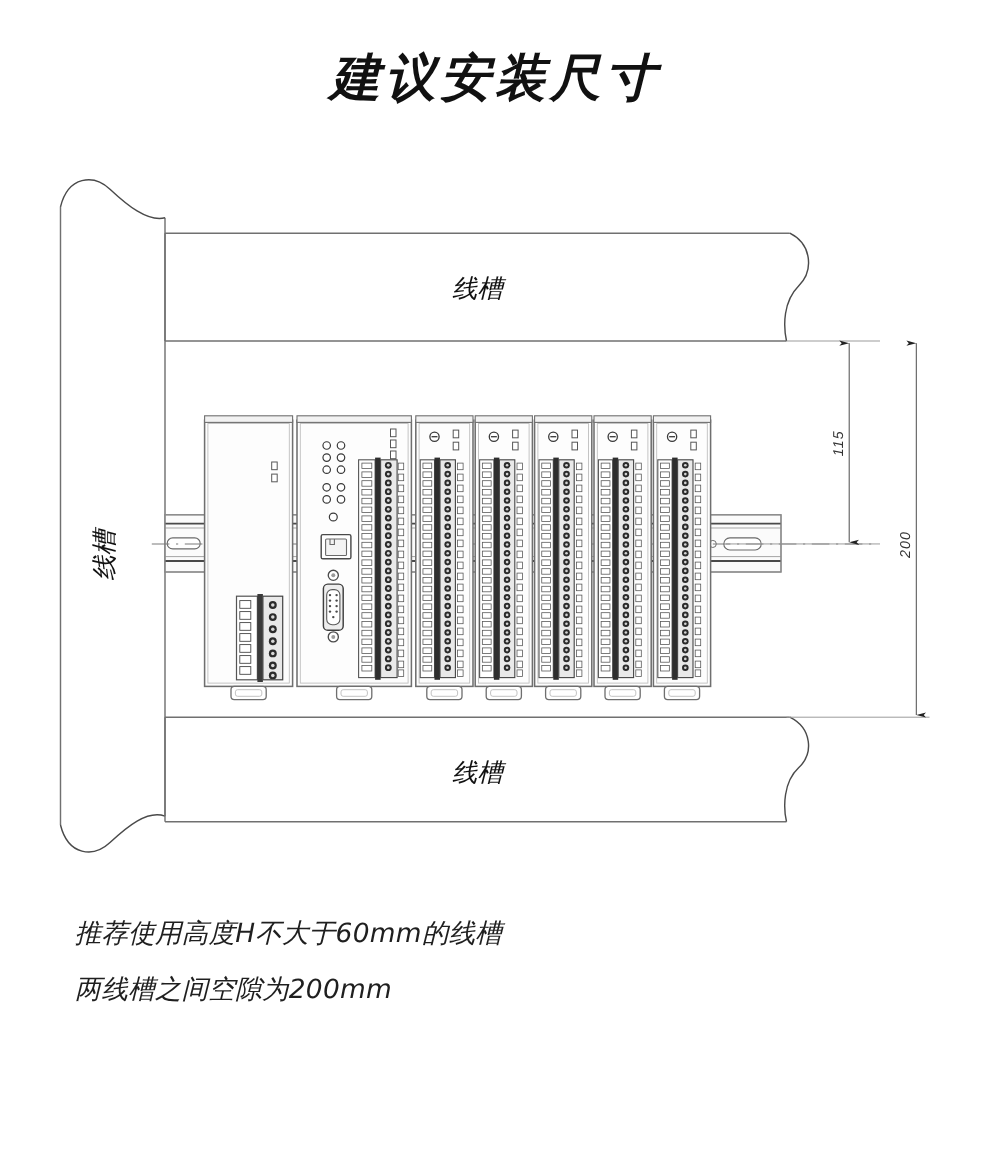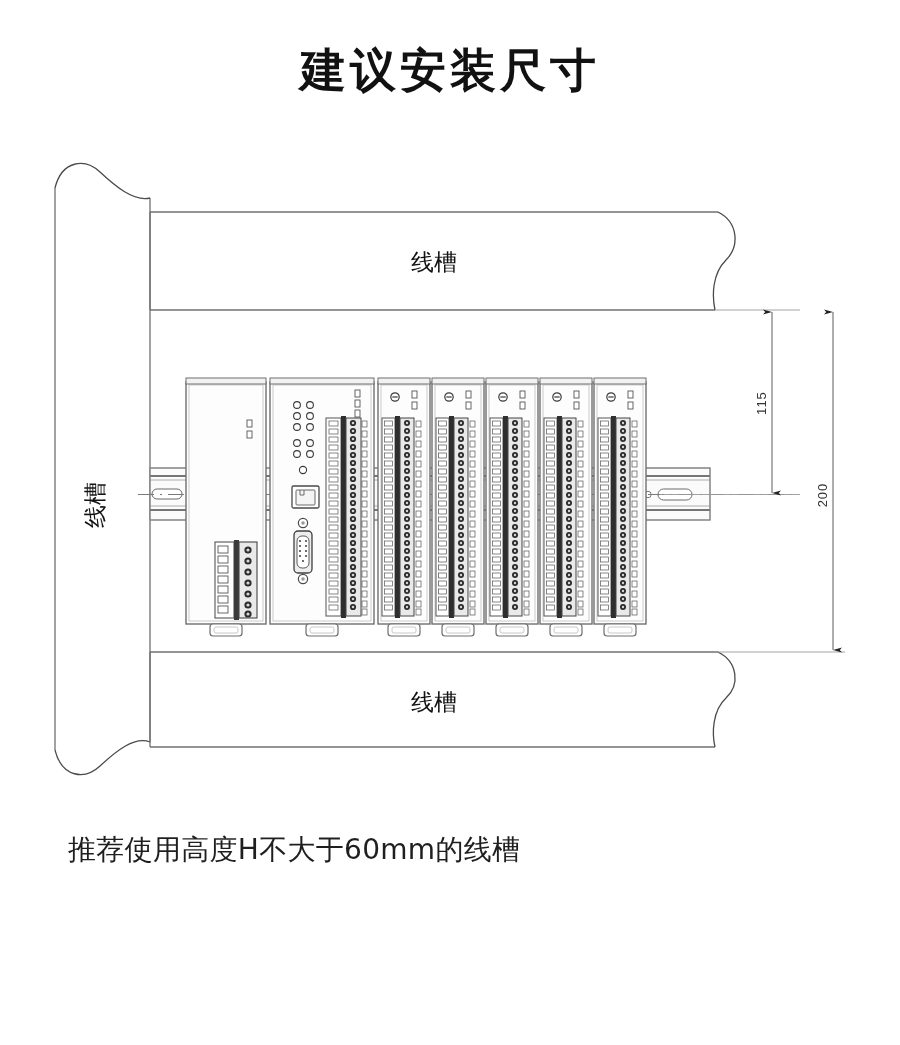--- a/index.html
+++ b/index.html
@@ -12,20 +12,21 @@
     height: 1045px;
     font-family: "Liberation Sans", "DejaVu Sans", sans-serif;
     color: #1a1a1a;
     position: relative;
     overflow: hidden;
   }
   #page {
     position: relative;
     width: 900px;
     height: 1045px;
+    font-style: italic;
   }
   .title {
     position: absolute;
     left: 0;
     top: 40px;
     width: 900px;
     text-align: center;
     font-size: 46px;
     font-weight: 700;
     letter-spacing: 4px;
@@ -37,21 +38,21 @@
     left: 0;
     top: 150px;
   }
   .notes {
     position: absolute;
     left: 68px;
     top: 836px;
     width: 760px;
   }
   .note-line {
-    font-size: 28px;
+    font-size: 24px;
     line-height: 1;
     color: #1f1f1f;
     margin-bottom: 27px;
     letter-spacing: 0.3px;
     font-family: "DejaVu Sans", "Liberation Sans", sans-serif;
     white-space: nowrap;
   }
   svg text {
     font-family: "Liberation Sans", "DejaVu Sans", sans-serif;
   }
@@ -972,15 +973,16 @@
     <g>
       <line x1="715" y1="502" x2="845" y2="502" stroke="#9a9a9a" stroke-width="0.9"></line>
       <line x1="833" y1="162" x2="833" y2="500" stroke="#4a4a4a" stroke-width="0.9" marker-start="url(#arrUp)" marker-end="url(#arrDown)"></line>
       <text class="dim-text" x="827" y="345" text-anchor="middle" transform="rotate(-90 827 345)">200</text>
     </g>
 
   </svg>
 
   <div class="notes">
     <div class="note-line">推荐使用高度H不大于60mm的线槽</div>
+    <div class="note-line">两线槽之间空隙为200mm</div>
   </div>
 
 </div>
 
 </body></html>

